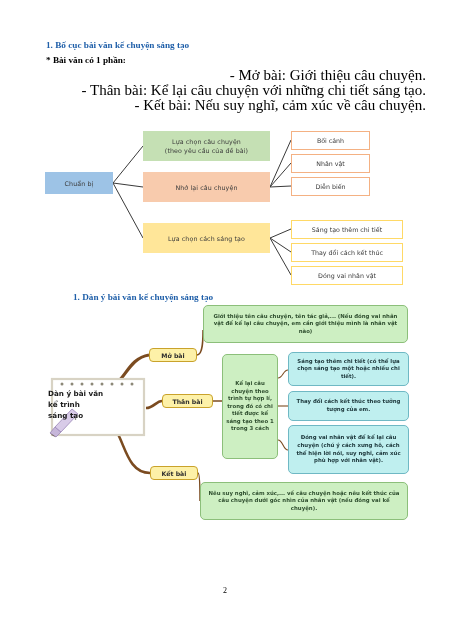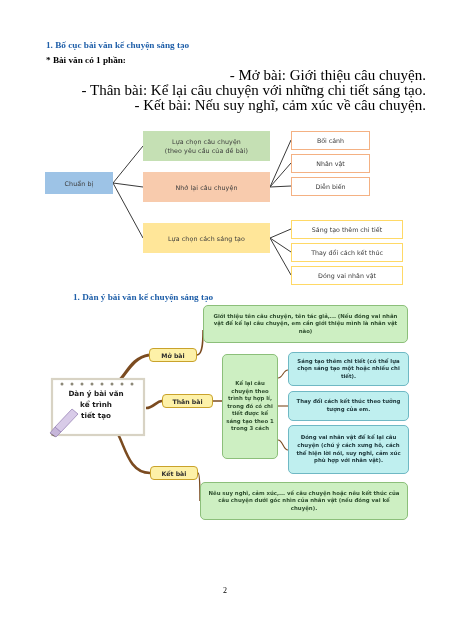--- a/index.html
+++ b/index.html
@@ -106,21 +106,21 @@
   .b-blue3  {left:288px;top:125px;width:121px;height:49px;padding:2px 4px;}
   .b-ketbai {left:150px;top:166px;width:48px;height:14px;}
   .b-close  {left:200px;top:182px;width:208px;height:38px;padding:2px 4px;}
 
   
   .notepad{
     position:absolute;left:48px;top:77px;width:110px;height:62px;
   }
   .np-title{
     position:absolute;left:0;top:11px;width:96px;
-    text-align:center;font-family:"DejaVu Sans", sans-serif;
+    font-family:"DejaVu Sans", sans-serif;
     font-weight:bold;font-size:7.2px;line-height:11px;color:#1a1a1a;
   }
 
   .footer{
     position:absolute;left:0;top:586px;width:450px;text-align:center;
     font-family:"Liberation Serif", serif;font-size:8px;color:#000;
   }
 </style>
 </head>
 <body>
@@ -222,21 +222,21 @@
 
         <g>
           <polygon points="2,56 7,50 13,55 8,60" fill="#C6B6D9" stroke="#9A86B8" stroke-width="0.8"></polygon>
           <polygon points="7,50 24,32 30,37 13,55" fill="#D8CBE8" stroke="#9A86B8" stroke-width="0.8"></polygon>
           <polygon points="2,56 5,59 8,60" fill="#6B5B4B"></polygon>
         </g>
       </svg>
       <div class="np-title">
         <div>Dàn ý bài văn</div>
         <div>kể trình</div>
-        <div>tiết tạo</div>
+        <div>sáng tạo</div>
       </div>
     </div>
 
     <div class="mm-box mm-green b-open">Giới thiệu tên câu chuyện, tên tác giả,... (Nếu đóng vai nhân vật để kể lại câu chuyện, em cần giới thiệu mình là nhân vật nào)</div>
     <div class="mm-box mm-yellow b-mobai">Mở bài</div>
 
     <div class="mm-box mm-green b-body">Kể lại câu chuyện theo trình tự hợp lí, trong đó có chi tiết được kể sáng tạo theo 1 trong 3 cách</div>
     <div class="mm-box mm-yellow b-thanbai">Thân bài</div>
 
     <div class="mm-box mm-blue b-blue1">Sáng tạo thêm chi tiết (có thể lựa chọn sáng tạo một hoặc nhiều chi tiết).</div>

